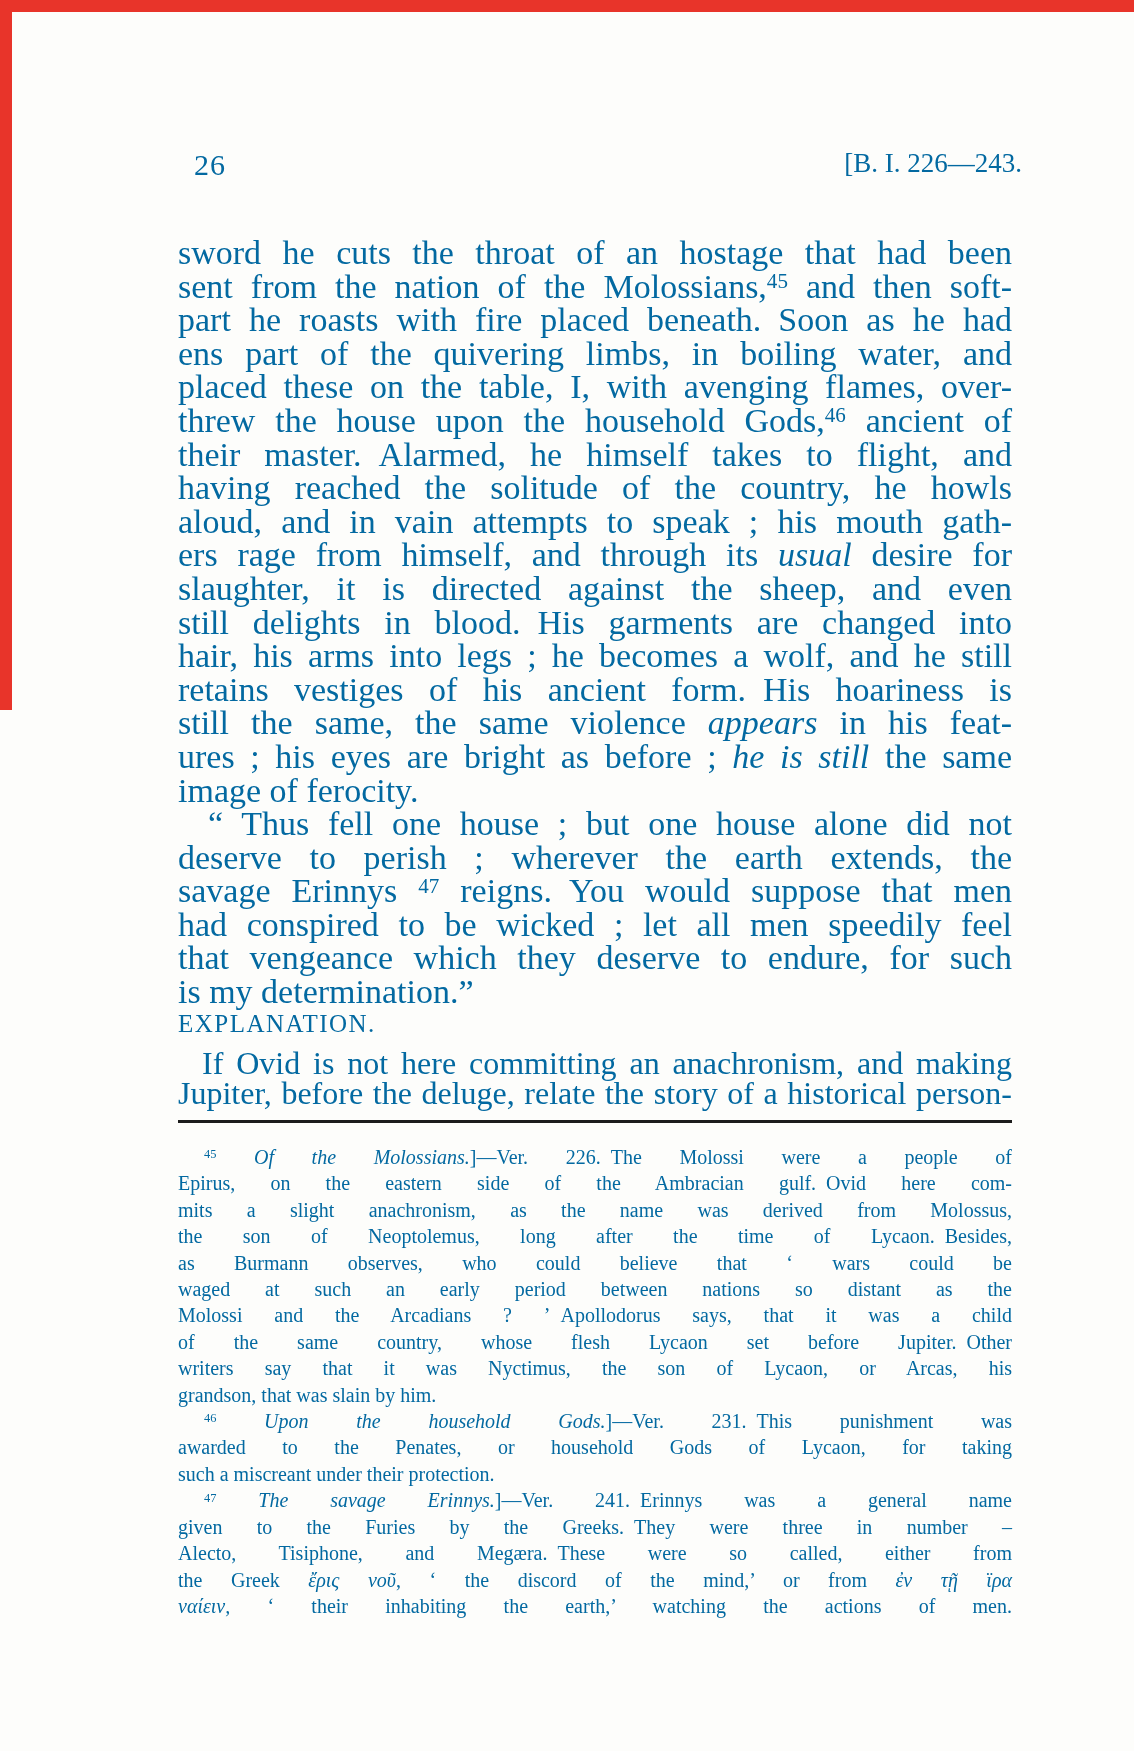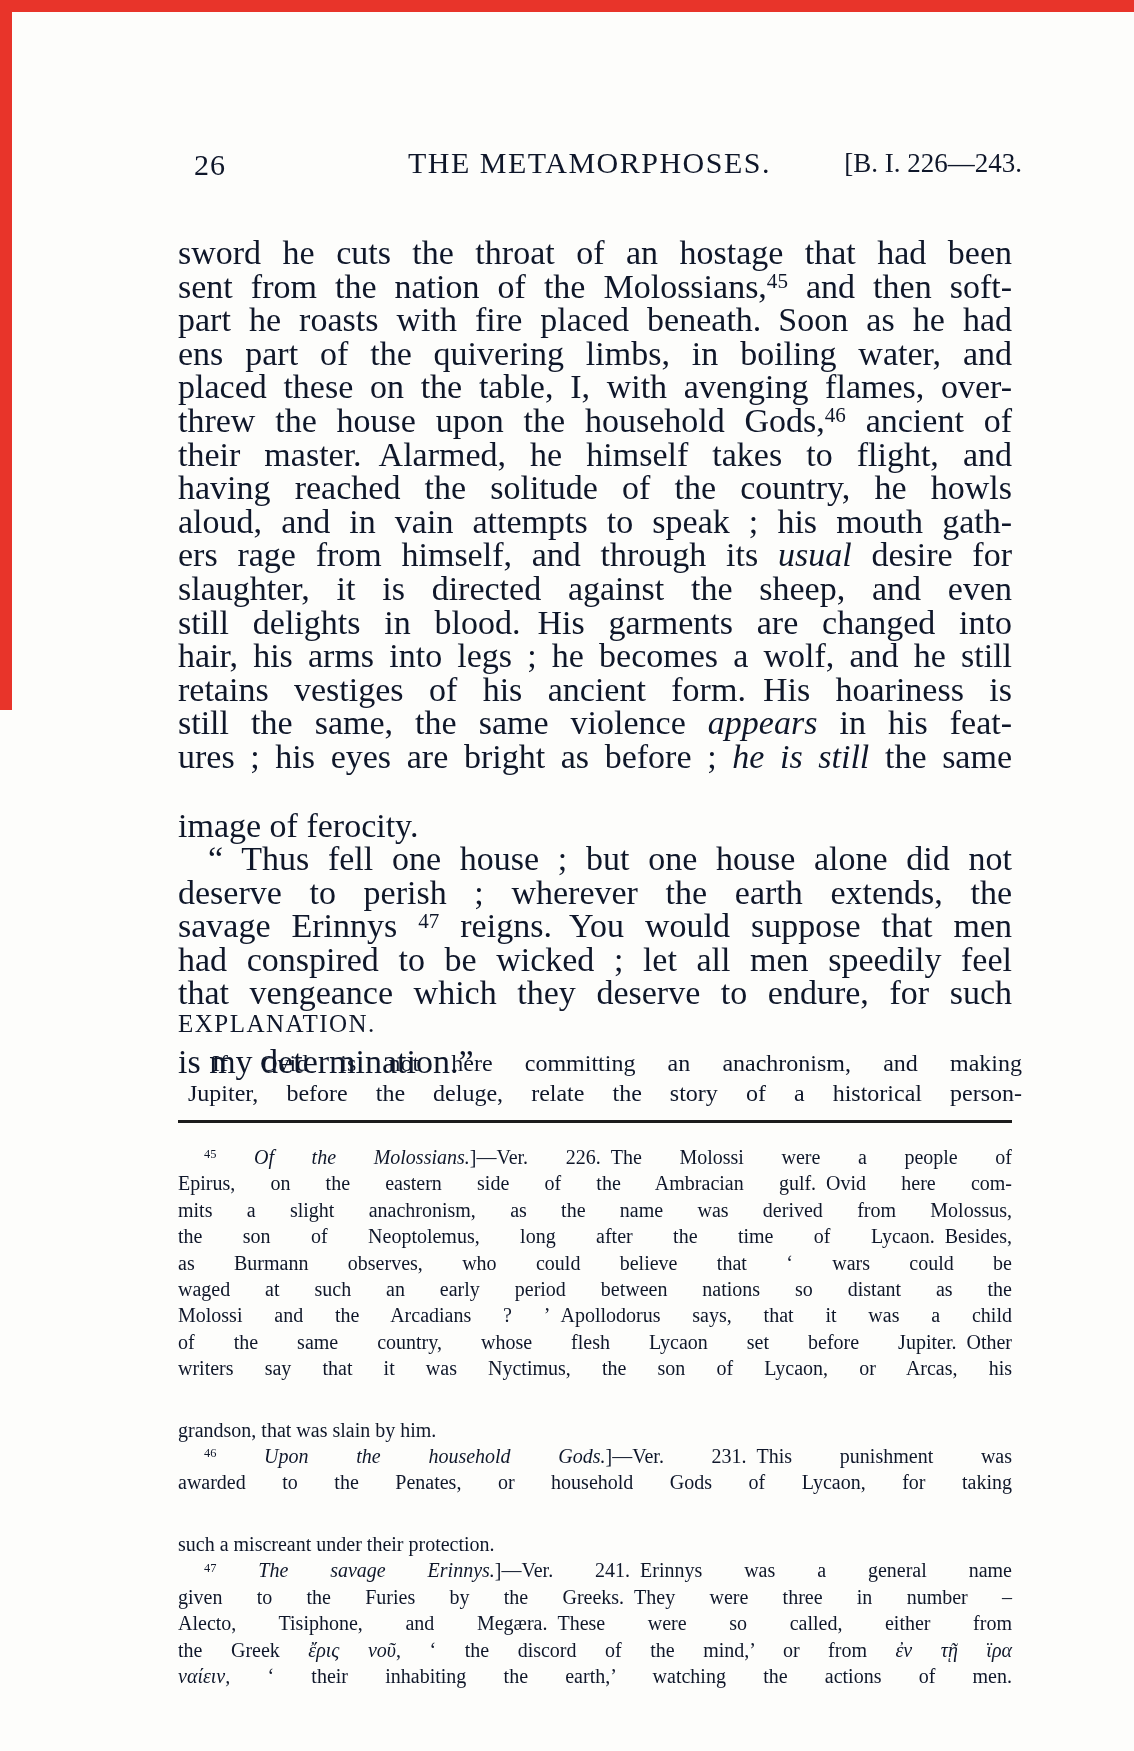--- a/index.html
+++ b/index.html
@@ -2,21 +2,21 @@
 <html><head>
 <meta charset="utf-8">
 <title>Scanned Book Page</title>
 <style>
   html, body { margin: 0; padding: 0; background: #ffffff; }
   .page {
     position: relative;
     width: 1134px;
     height: 1751px;
     background: #fdfdfb;
-    color: #0f172a;
+    color: #0369a1;
     font-family: "Liberation Serif", "DejaVu Serif", serif;
     overflow: hidden;
   }
   
   .red-top {
     position: absolute; left: 0; top: 0;
     width: 1134px; height: 12px;
   }
   .red-left {
     position: absolute; left: 0; top: 0;
@@ -35,47 +35,46 @@
     position: absolute; right: 112px; top: 148px;
     font-size: 27px; white-space: nowrap;
   }
   
   .text-col { position: absolute; left: 178px; width: 834px; }
   .body-text { top: 236px; font-size: 34px; line-height: 33.6px; }
   .expl-heading {
     top: 1010px; 
     font-size: 25px; letter-spacing: 1.5px;
   }
-  .expl-text { top: 1048px; font-size: 24px; line-height: 30px; margin-left: 10px; }
+  .expl-text { top: 1048px; font-size: 32px; line-height: 30px; }
   .footnote-divider {
     top: 1120px; height: 3px; background: #1c1c1c; border: none; margin: 0;
   }
   .footnotes { top: 1144px; font-size: 20px; line-height: 26.4px; }
 
   .line { text-align: justify; text-align-last: justify; white-space: normal; }
-  .line.last { text-align-last: left; margin-top: 35px; }
+  .line.last { text-align-last: left; }
   .line.ind  { text-indent: 30px; }
   .footnotes .line.ind { text-indent: 26px; }
   .expl-text .line.ind { text-indent: 24px; }
   em { font-style: italic; }
   sup {
     font-size: 62%; line-height: 0;
     vertical-align: baseline; position: relative; top: -0.45em;
   }
 </style>
 </head>
 <body>
 
 <div class="page">
 
   <div class="red-top" style="background: rgb(232, 52, 42);"></div>
   <div class="red-left" style="background: rgb(232, 52, 42);"></div>
 
   <div class="page-number">26</div>
-  <div class="running-title">THE METAMORPHOSES.</div>
   <div class="header-ref">[B. I. 226—243.</div>
 
   <div class="text-col body-text">
     <div>
         <div class="line"><span>sword he cuts the throat of an hostage that had been</span></div>
         <div class="line"><span>sent from the nation of the Molossians,</span><sup>45</sup><span> and then soft-</span></div>
         <div class="line"><span>part he roasts with fire placed beneath. Soon as he had</span></div>
         <div class="line"><span>ens part of the quivering limbs, in boiling water, and</span></div>
         <div class="line"><span>placed these on the table, I, with avenging flames, over-</span></div>
         <div class="line"><span>threw the house upon the household Gods,</span><sup>46</sup><span> ancient of</span></div>

